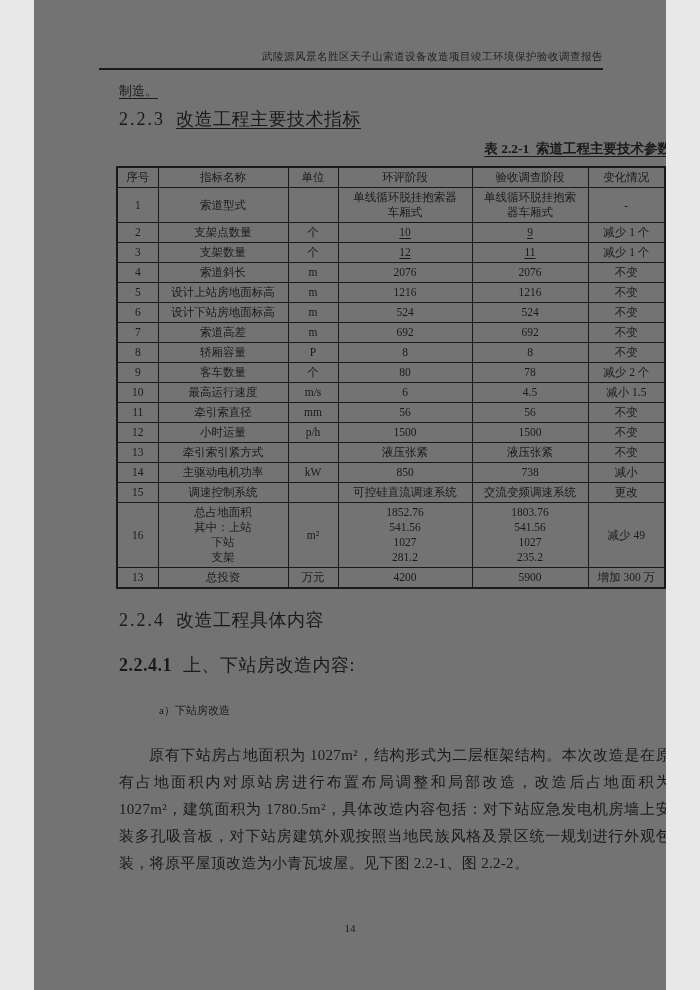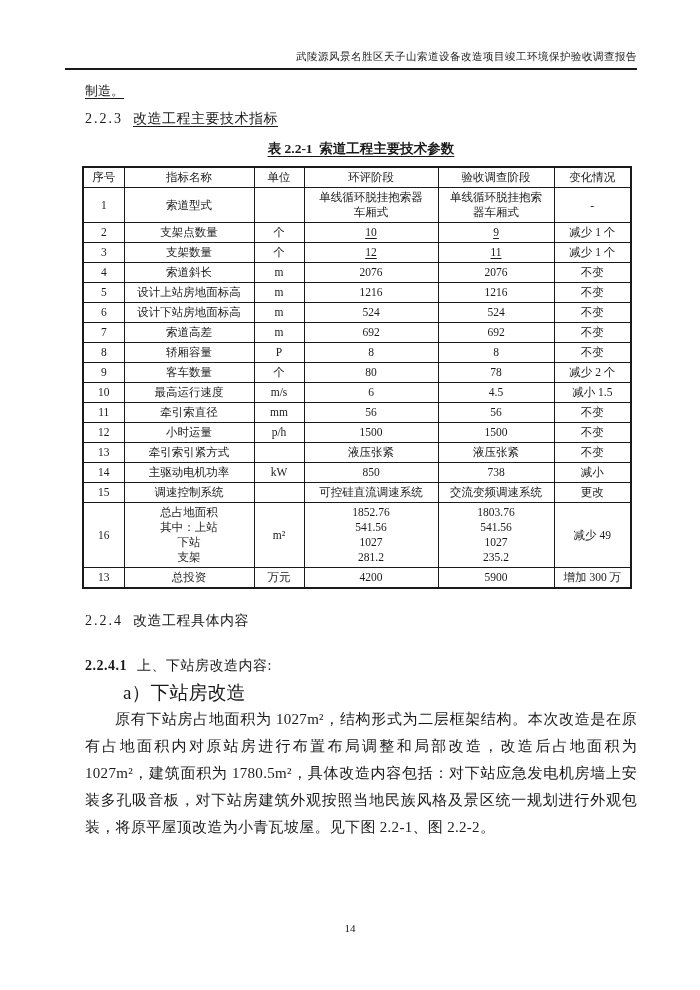--- a/index.html
+++ b/index.html
@@ -1,20 +1,20 @@
 <!DOCTYPE html>
 <html lang="zh"><head>
 <meta charset="utf-8">
 <style>
   html,body { margin:0; padding:0; background:#e8e8e8; }
   .page {
     position: relative;
-    width: 700px; height: 990px;
+    width: 632px; height: 990px;
     margin: 0 auto;
-    background: #ffffff;
+    background: #737373;
     color: #1a1a1a;
     font-family: "Liberation Serif", "DejaVu Serif", serif;
     overflow: hidden;
     box-sizing: border-box;
   }
   
   .header {
     margin: 50px 63px 0 65px;
   }
   .header-text {
@@ -33,28 +33,28 @@
     width: 552px;
   }
   .lead {
     margin: 0 0 10px 0;
     font-size: 13px;
     line-height: 18px;
   }
   .u { text-decoration: underline; text-underline-offset: 3px; }
   h2.sec {
     margin: 0 0 12px 0;
-    font-size: 14px;
+    font-size: 18px;
     font-weight: normal;
     line-height: 18px;
     letter-spacing: 0.5px;
   }
   h2.sec .num { letter-spacing: 2px; margin-right: 6px; }
   .table-caption {
-    text-align: center;
+    text-align: right;
     font-size: 13.5px;
     font-weight: bold;
     text-decoration: underline;
     text-underline-offset: 3px;
     white-space: pre-wrap;
     margin: 2px 0 8px 0;
   }
   table.params {
     border-collapse: collapse;
     table-layout: fixed;
@@ -69,31 +69,31 @@
     vertical-align: middle;
     padding: 2px 1px;
     line-height: 15px;
     font-weight: normal;
     overflow: hidden;
   }
   table.params td span, table.params th span { white-space: pre-line; }
   .uv { text-decoration: underline; text-underline-offset: 2px; }
   h3.sub {
     margin: 20px 0 0 0;
-    font-size: 14px;
+    font-size: 18px;
     font-weight: normal;
     line-height: 27px;
     letter-spacing: 0.5px;
   }
   h3.sub .num { letter-spacing: 2px; margin-right: 6px; }
   h3.sub.bold-num .num { font-weight: bold; letter-spacing: 0.5px; margin-top: 24px; }
   h3.sub { margin-top: 18px; }
   .item-a {
-    margin: 0;
-    font-size: 19px;
+    margin: 18px;
+    font-size: 11px;
     line-height: 27px;
     text-indent: 2em;
   }
   .body-para {
     margin: 0;
     font-size: 15px;
     line-height: 27px;
     text-align: justify;
     text-indent: 2em;
     letter-spacing: 0.3px;

